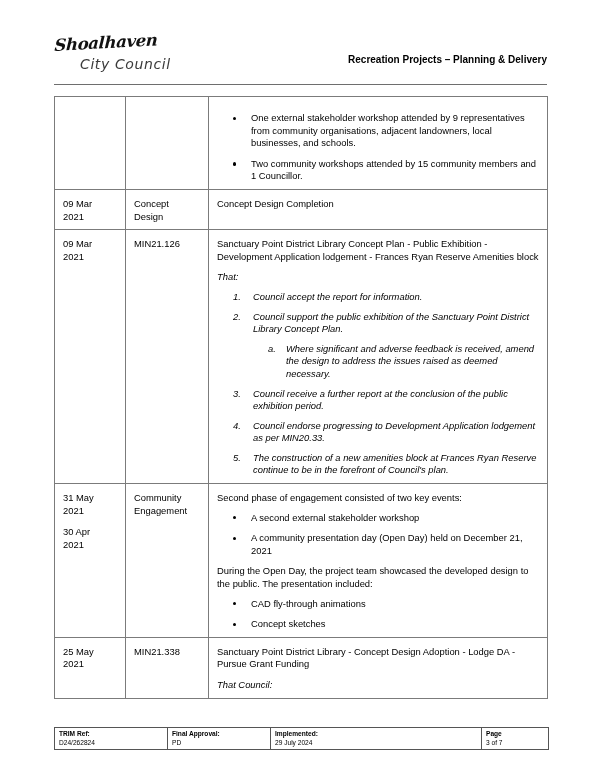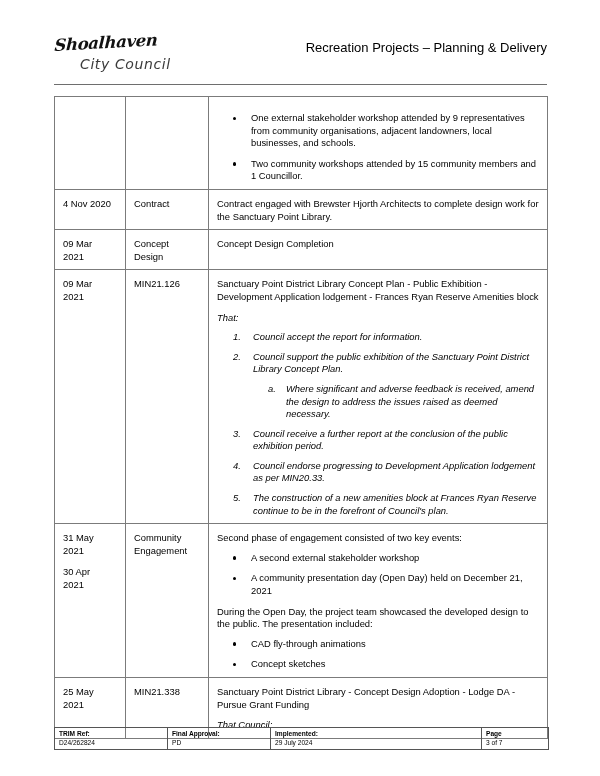--- a/index.html
+++ b/index.html
@@ -61,24 +61,24 @@
     text-align: right;
     width: 340px;
   }
   .header-title-main {
     font-size: 10.8px;
     font-weight: bold;
     line-height: 14px;
     letter-spacing: 0.05px;
   }
   .header-title-sub {
-    font-size: 13px;
-    font-weight: normal;
+    font-size: 10px;
+    font-weight: bold;
     line-height: 15px;
-    margin-top: 6px;
+    margin-top: 18px;
   }
   .header-rule {
     position: absolute;
     left: 54px;
     top: 84px;
     width: 493px;
     height: 1px;
     background: #6e6e6e;
   }
 
@@ -246,29 +246,20 @@
             <span>One external stakeholder workshop attended by 9 representatives from community organisations, adjacent landowners, local businesses, and schools.</span>
           </li>
           <li>
             <span class="bullet-dot"></span>
             <span>Two community workshops attended by 15 community members and 1 Councillor.</span>
           </li>
         </ul>
       </td>
     </tr>
 
-    <tr>
-      <td class="cell-date">
-        <span class="date-line">4 Nov 2020</span>
-      </td>
-      <td class="cell-type">Contract</td>
-      <td>
-        <p class="body-para">Contract engaged with Brewster Hjorth Architects to complete design work for the Sanctuary Point Library.</p>
-      </td>
-    </tr>
 
     <tr>
       <td class="cell-date">
         <span class="date-line">09 Mar</span>
         <span class="date-line">2021</span>
       </td>
       <td class="cell-type">
         <span class="date-line">Concept</span>
         <span class="date-line">Design</span>
       </td>

